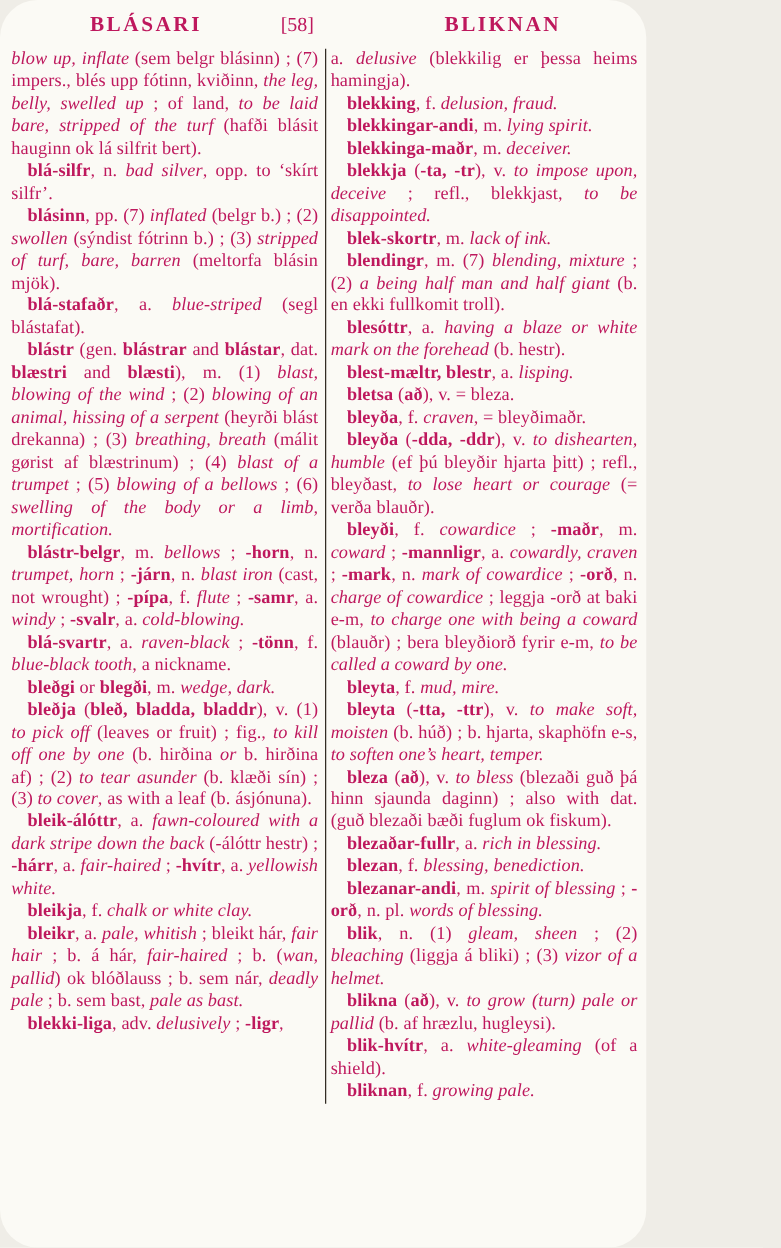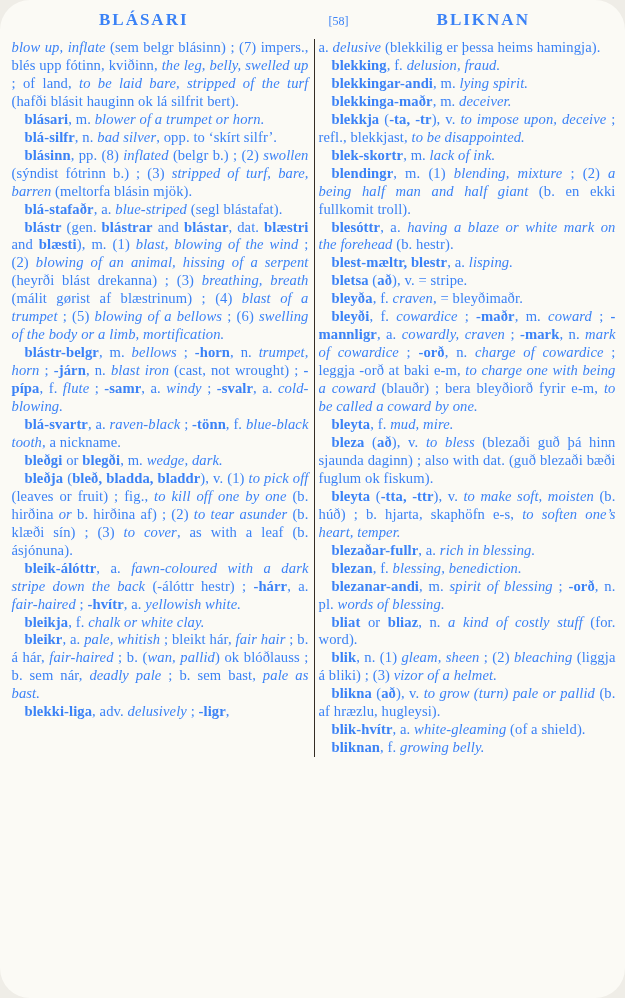--- a/index.html
+++ b/index.html
@@ -1,44 +1,44 @@
 <!DOCTYPE html>
 <html><head>
 <meta charset="utf-8">
 <style>
   html,body { margin:0; padding:0; background:#efede7; }
   .page {
     position:relative;
-    width:625px; height:998px;
+    width:517px; height:998px;
     background:#fbfaf5;
-    color:#3b82f6;
+    color:#be185d;
     font-family:"Liberation Serif", serif;
     box-sizing:border-box;
     padding:8px 7px 4px 9px;
     overflow:hidden;
     border-radius:30px;
   }
   .header {
     display:flex;
     align-items:baseline;
     margin:2px 0 9px 0;
     font-size:17px;
   }
   .header .runhead {
     flex:1 1 0;
     text-align:center;
     font-weight:bold;
     letter-spacing:2px;
   }
   .header .pageno {
     flex:0 0 70px;
-    text-align:right;
+    text-align:left;
     font-weight:normal;
     letter-spacing:0;
-    font-size:12px;
+    font-size:16px;
   }
   .columns { display:flex; align-items:stretch;justify-content:center; }
   .col {
     width:297px;
     font-size:14.6px;
     line-height:17.95px;
     text-align:justify;
     letter-spacing:0.1px;
   }
   .divider {
@@ -57,54 +57,53 @@
 
 <div class="page">
   <div class="header">
     <span class="runhead">BLÁSARI</span>
     <span class="pageno">[58]</span>
     <span class="runhead">BLIKNAN</span>
   </div>
   <div class="columns">
     <div class="col" id="col-left">
         <p class="entry cont"><span class="gl">blow up, inflate</span><span class="rg"> (sem belgr blásinn) ; (7) impers., blés upp fótinn, kviðinn, </span><span class="gl">the leg, belly, swelled up</span><span class="rg"> ; of land, </span><span class="gl">to be laid bare, stripped of the turf</span><span class="rg"> (hafði blásit hauginn ok lá silfrit bert).</span></p>
-        <p class="entry"><span class="hw">blásari</span><span class="rg">, m. </span><span class="gl">blower of a trumpet or horn.</span></p>
         <p class="entry"><span class="hw">blá-silfr</span><span class="rg">, n. </span><span class="gl">bad silver</span><span class="rg">, opp. to ‘skírt silfr’.</span></p>
-        <p class="entry"><span class="hw">blásinn</span><span class="rg">, pp. (8) </span><span class="gl">inflated</span><span class="rg"> (belgr b.) ; (2) </span><span class="gl">swollen</span><span class="rg"> (sýndist fótrinn b.) ; (3) </span><span class="gl">stripped of turf, bare, barren</span><span class="rg"> (meltorfa blásin mjök).</span></p>
+        <p class="entry"><span class="hw">blásinn</span><span class="rg">, pp. (7) </span><span class="gl">inflated</span><span class="rg"> (belgr b.) ; (2) </span><span class="gl">swollen</span><span class="rg"> (sýndist fótrinn b.) ; (3) </span><span class="gl">stripped of turf, bare, barren</span><span class="rg"> (meltorfa blásin mjök).</span></p>
         <p class="entry"><span class="hw">blá-stafaðr</span><span class="rg">, a. </span><span class="gl">blue-striped</span><span class="rg"> (segl blástafat).</span></p>
         <p class="entry"><span class="hw">blástr</span><span class="rg"> (gen. </span><span class="hw">blástrar</span><span class="rg"> and </span><span class="hw">blástar</span><span class="rg">, dat. </span><span class="hw">blæstri</span><span class="rg"> and </span><span class="hw">blæsti</span><span class="rg">), m. (1) </span><span class="gl">blast, blowing of the wind</span><span class="rg"> ; (2) </span><span class="gl">blowing of an animal, hissing of a serpent</span><span class="rg"> (heyrði blást drekanna) ; (3) </span><span class="gl">breathing, breath</span><span class="rg"> (málit gørist af blæstrinum) ; (4) </span><span class="gl">blast of a trumpet</span><span class="rg"> ; (5) </span><span class="gl">blowing of a bellows</span><span class="rg"> ; (6) </span><span class="gl">swelling of the body or a limb, mortification.</span></p>
         <p class="entry"><span class="hw">blástr-belgr</span><span class="rg">, m. </span><span class="gl">bellows</span><span class="rg"> ; </span><span class="hw">-horn</span><span class="rg">, n. </span><span class="gl">trumpet, horn</span><span class="rg"> ; </span><span class="hw">-járn</span><span class="rg">, n. </span><span class="gl">blast iron</span><span class="rg"> (cast, not wrought) ; </span><span class="hw">-pípa</span><span class="rg">, f. </span><span class="gl">flute</span><span class="rg"> ; </span><span class="hw">-samr</span><span class="rg">, a. </span><span class="gl">windy</span><span class="rg"> ; </span><span class="hw">-svalr</span><span class="rg">, a. </span><span class="gl">cold-blowing.</span></p>
         <p class="entry"><span class="hw">blá-svartr</span><span class="rg">, a. </span><span class="gl">raven-black</span><span class="rg"> ; </span><span class="hw">-tönn</span><span class="rg">, f. </span><span class="gl">blue-black tooth</span><span class="rg">, a nickname.</span></p>
         <p class="entry"><span class="hw">bleðgi</span><span class="rg"> or </span><span class="hw">blegði</span><span class="rg">, m. </span><span class="gl">wedge, dark.</span></p>
         <p class="entry"><span class="hw">bleðja</span><span class="rg"> (</span><span class="hw">bleð, bladda, bladdr</span><span class="rg">), v. (1) </span><span class="gl">to pick off</span><span class="rg"> (leaves or fruit) ; fig., </span><span class="gl">to kill off one by one</span><span class="rg"> (b. hirðina </span><span class="gl">or</span><span class="rg"> b. hirðina af) ; (2) </span><span class="gl">to tear asunder</span><span class="rg"> (b. klæði sín) ; (3) </span><span class="gl">to cover</span><span class="rg">, as with a leaf (b. ásjónuna).</span></p>
         <p class="entry"><span class="hw">bleik-álóttr</span><span class="rg">, a. </span><span class="gl">fawn-coloured with a dark stripe down the back</span><span class="rg"> (-álóttr hestr) ; </span><span class="hw">-hárr</span><span class="rg">, a. </span><span class="gl">fair-haired</span><span class="rg"> ; </span><span class="hw">-hvítr</span><span class="rg">, a. </span><span class="gl">yellowish white.</span></p>
         <p class="entry"><span class="hw">bleikja</span><span class="rg">, f. </span><span class="gl">chalk or white clay.</span></p>
         <p class="entry"><span class="hw">bleikr</span><span class="rg">, a. </span><span class="gl">pale, whitish</span><span class="rg"> ; bleikt hár, </span><span class="gl">fair hair</span><span class="rg"> ; b. á hár, </span><span class="gl">fair-haired</span><span class="rg"> ; b. (</span><span class="gl">wan, pallid</span><span class="rg">) ok blóðlauss ; b. sem nár, </span><span class="gl">deadly pale</span><span class="rg"> ; b. sem bast, </span><span class="gl">pale as bast.</span></p>
         <p class="entry"><span class="hw">blekki-liga</span><span class="rg">, adv. </span><span class="gl">delusively</span><span class="rg"> ; </span><span class="hw">-ligr</span><span class="rg">,</span></p>
       </div>
     <div class="divider"></div>
     <div class="col" id="col-right">
         <p class="entry cont"><span class="rg">a. </span><span class="gl">delusive</span><span class="rg"> (blekkilig er þessa heims hamingja).</span></p>
         <p class="entry"><span class="hw">blekking</span><span class="rg">, f. </span><span class="gl">delusion, fraud.</span></p>
         <p class="entry"><span class="hw">blekkingar-andi</span><span class="rg">, m. </span><span class="gl">lying spirit.</span></p>
         <p class="entry"><span class="hw">blekkinga-maðr</span><span class="rg">, m. </span><span class="gl">deceiver.</span></p>
         <p class="entry"><span class="hw">blekkja</span><span class="rg"> (</span><span class="hw">-ta, -tr</span><span class="rg">), v. </span><span class="gl">to impose upon, deceive</span><span class="rg"> ; refl., blekkjast, </span><span class="gl">to be disappointed.</span></p>
         <p class="entry"><span class="hw">blek-skortr</span><span class="rg">, m. </span><span class="gl">lack of ink.</span></p>
-        <p class="entry"><span class="hw">blendingr</span><span class="rg">, m. (1) </span><span class="gl">blending, mixture</span><span class="rg"> ; (2) </span><span class="gl">a being half man and half giant</span><span class="rg"> (b. en ekki fullkomit troll).</span></p>
+        <p class="entry"><span class="hw">blendingr</span><span class="rg">, m. (7) </span><span class="gl">blending, mixture</span><span class="rg"> ; (2) </span><span class="gl">a being half man and half giant</span><span class="rg"> (b. en ekki fullkomit troll).</span></p>
         <p class="entry"><span class="hw">blesóttr</span><span class="rg">, a. </span><span class="gl">having a blaze or white mark on the forehead</span><span class="rg"> (b. hestr).</span></p>
         <p class="entry"><span class="hw">blest-mæltr, blestr</span><span class="rg">, a. </span><span class="gl">lisping.</span></p>
-        <p class="entry"><span class="hw">bletsa</span><span class="rg"> (</span><span class="hw">að</span><span class="rg">), v. = stripe.</span></p>
+        <p class="entry"><span class="hw">bletsa</span><span class="rg"> (</span><span class="hw">að</span><span class="rg">), v. = bleza.</span></p>
         <p class="entry"><span class="hw">bleyða</span><span class="rg">, f. </span><span class="gl">craven</span><span class="rg">, = bleyðimaðr.</span></p>
+        <p class="entry"><span class="hw">bleyða</span><span class="rg"> (</span><span class="hw">-dda, -ddr</span><span class="rg">), v. </span><span class="gl">to dishearten, humble</span><span class="rg"> (ef þú bleyðir hjarta þitt) ; refl., bleyðast, </span><span class="gl">to lose heart or courage</span><span class="rg"> (= verða blauðr).</span></p>
         <p class="entry"><span class="hw">bleyði</span><span class="rg">, f. </span><span class="gl">cowardice</span><span class="rg"> ; </span><span class="hw">-maðr</span><span class="rg">, m. </span><span class="gl">coward</span><span class="rg"> ; </span><span class="hw">-mannligr</span><span class="rg">, a. </span><span class="gl">cowardly, craven</span><span class="rg"> ; </span><span class="hw">-mark</span><span class="rg">, n. </span><span class="gl">mark of cowardice</span><span class="rg"> ; </span><span class="hw">-orð</span><span class="rg">, n. </span><span class="gl">charge of cowardice</span><span class="rg"> ; leggja -orð at baki e-m, </span><span class="gl">to charge one with being a coward</span><span class="rg"> (blauðr) ; bera bleyðiorð fyrir e-m, </span><span class="gl">to be called a coward by one.</span></p>
         <p class="entry"><span class="hw">bleyta</span><span class="rg">, f. </span><span class="gl">mud, mire.</span></p>
+        <p class="entry"><span class="hw">bleyta</span><span class="rg"> (</span><span class="hw">-tta, -ttr</span><span class="rg">), v. </span><span class="gl">to make soft, moisten</span><span class="rg"> (b. húð) ; b. hjarta, skaphöfn e-s, </span><span class="gl">to soften one’s heart, temper.</span></p>
         <p class="entry"><span class="hw">bleza</span><span class="rg"> (</span><span class="hw">að</span><span class="rg">), v. </span><span class="gl">to bless</span><span class="rg"> (blezaði guð þá hinn sjaunda daginn) ; also with dat. (guð blezaði bæði fuglum ok fiskum).</span></p>
-        <p class="entry"><span class="hw">bleyta</span><span class="rg"> (</span><span class="hw">-tta, -ttr</span><span class="rg">), v. </span><span class="gl">to make soft, moisten</span><span class="rg"> (b. húð) ; b. hjarta, skaphöfn e-s, </span><span class="gl">to soften one’s heart, temper.</span></p>
         <p class="entry"><span class="hw">blezaðar-fullr</span><span class="rg">, a. </span><span class="gl">rich in blessing.</span></p>
         <p class="entry"><span class="hw">blezan</span><span class="rg">, f. </span><span class="gl">blessing, benediction.</span></p>
         <p class="entry"><span class="hw">blezanar-andi</span><span class="rg">, m. </span><span class="gl">spirit of blessing</span><span class="rg"> ; </span><span class="hw">-orð</span><span class="rg">, n. pl. </span><span class="gl">words of blessing.</span></p>
-        <p class="entry"><span class="hw">bliat</span><span class="rg"> or </span><span class="hw">bliaz</span><span class="rg">, n. </span><span class="gl">a kind of costly stuff</span><span class="rg"> (for. word).</span></p>
         <p class="entry"><span class="hw">blik</span><span class="rg">, n. (1) </span><span class="gl">gleam, sheen</span><span class="rg"> ; (2) </span><span class="gl">bleaching</span><span class="rg"> (liggja á bliki) ; (3) </span><span class="gl">vizor of a helmet.</span></p>
         <p class="entry"><span class="hw">blikna</span><span class="rg"> (</span><span class="hw">að</span><span class="rg">), v. </span><span class="gl">to grow (turn) pale or pallid</span><span class="rg"> (b. af hræzlu, hugleysi).</span></p>
         <p class="entry"><span class="hw">blik-hvítr</span><span class="rg">, a. </span><span class="gl">white-gleaming</span><span class="rg"> (of a shield).</span></p>
-        <p class="entry"><span class="hw">bliknan</span><span class="rg">, f. </span><span class="gl">growing belly.</span></p>
+        <p class="entry"><span class="hw">bliknan</span><span class="rg">, f. </span><span class="gl">growing pale.</span></p>
       </div>
   </div>
 </div>
 
 </body></html>

